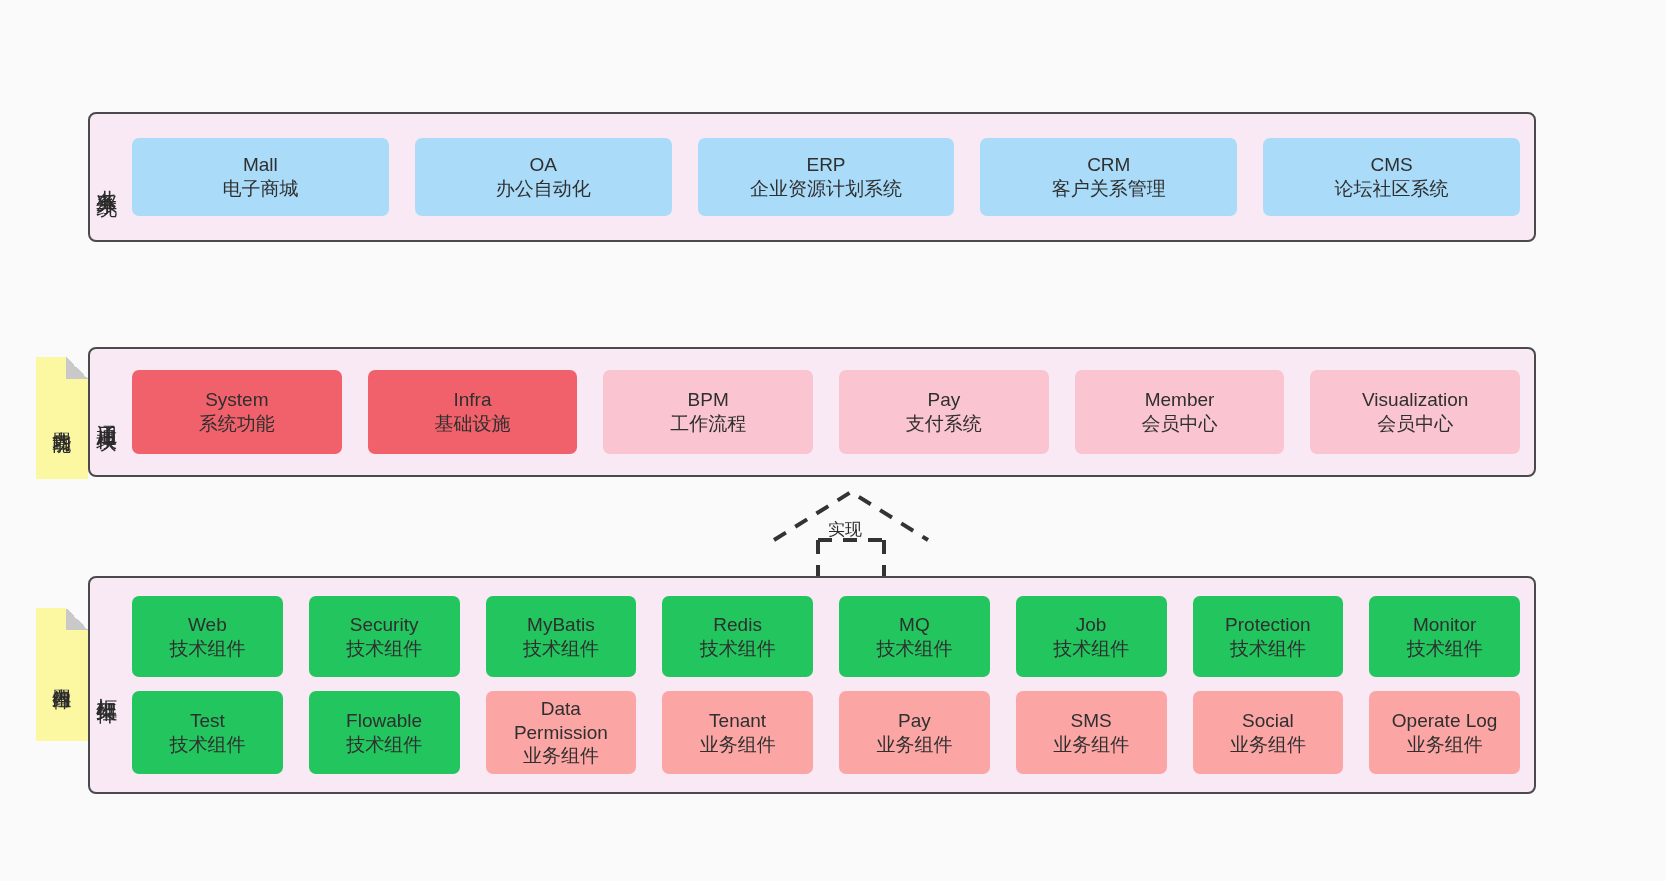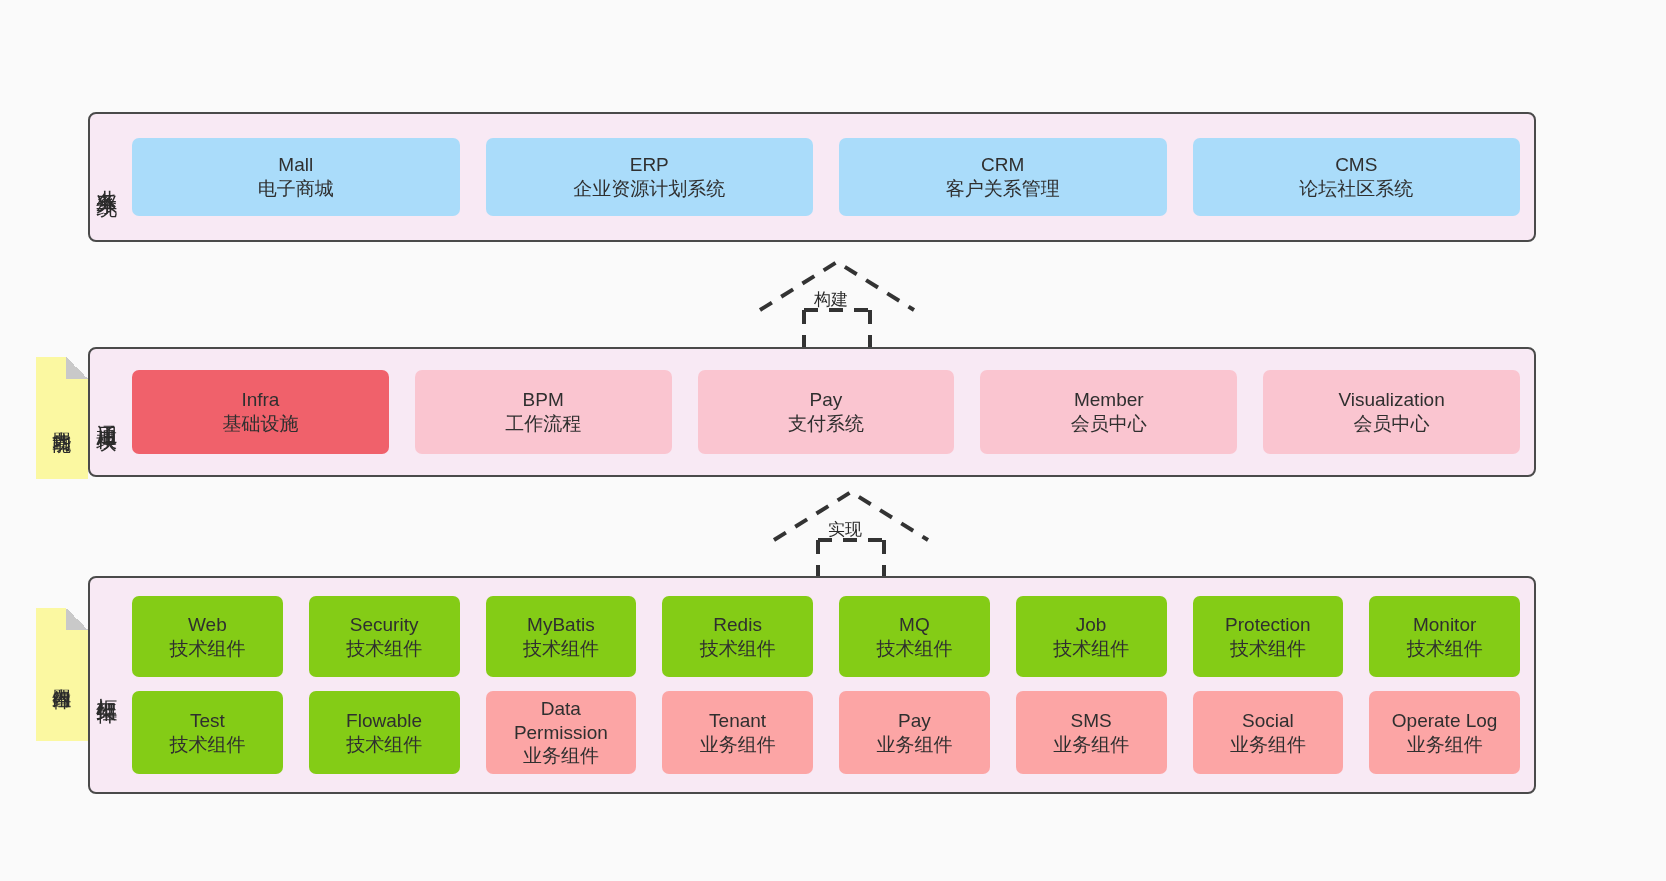--- a/index.html
+++ b/index.html
@@ -89,21 +89,21 @@
   
   #layer-modules { left: 88px; top: 347px; width: 1448px; height: 130px; }
   #layer-modules .cell-row { height: 84px; }
   #layer-modules .cell { background: #fac5d0; }
   #layer-modules .cell.accent { background: #f0616b; }
 
   
   #layer-framework { left: 88px; top: 576px; width: 1448px; height: 218px; }
   #layer-framework .layer-body { gap: 14px; padding-top: 18px; padding-bottom: 18px; }
   #layer-framework .cell-row { flex: 1 1 0; }
-  #layer-framework .cell.tech { background: #84cc16; }
+  #layer-framework .cell.tech { background: #22c55e; }
   #layer-framework .cell.biz  { background: #fca5a5; }
 
   
   .note {
     position: absolute;
     box-sizing: border-box;
     background: #fbf8a1;
     display: flex;
     align-items: center;
     justify-content: center;
@@ -154,51 +154,52 @@
 
   <div class="layer" id="layer-business">
     <div class="layer-title">业务系统</div>
     <div class="layer-body">
       <div class="cell-row">
         <div class="cell">
           <span class="cell-name">Mall</span>
           <span class="cell-sub">电子商城</span>
         </div>
         <div class="cell">
+          <span class="cell-name">OA</span>
+          <span class="cell-sub">办公自动化</span>
+        </div>
+        <div class="cell">
           <span class="cell-name">ERP</span>
           <span class="cell-sub">企业资源计划系统</span>
         </div>
         <div class="cell">
           <span class="cell-name">CRM</span>
           <span class="cell-sub">客户关系管理</span>
         </div>
         <div class="cell">
           <span class="cell-name">CMS</span>
           <span class="cell-sub">论坛社区系统</span>
         </div>
       </div>
     </div>
   </div>
 
-  <div class="connector" id="connector-build">
-    <svg width="170" height="92" viewBox="0 0 170 92" aria-hidden="true">
-      <path d="M 8 54 L 85 6 L 162 54" fill="none" stroke="#333333" stroke-width="4" stroke-dasharray="14 11" stroke-linecap="butt"></path>
-      <path d="M 52 54 L 118 54 M 52 54 L 52 92 M 118 54 L 118 92" fill="none" stroke="#333333" stroke-width="4" stroke-dasharray="14 11"></path>
-    </svg>
-    <span class="conn-label">构建</span>
-  </div>
 
   <div class="note" id="note-builtin-func">
     <span>内置功能</span>
   </div>
 
   <div class="layer" id="layer-modules">
     <div class="layer-title">通用模块</div>
     <div class="layer-body">
       <div class="cell-row">
+        <div class="cell accent">
+          <span class="cell-name">System</span>
+          <span class="cell-sub">系统功能</span>
+        </div>
         <div class="cell accent">
           <span class="cell-name">Infra</span>
           <span class="cell-sub">基础设施</span>
         </div>
         <div class="cell">
           <span class="cell-name">BPM</span>
           <span class="cell-sub">工作流程</span>
         </div>
         <div class="cell">
           <span class="cell-name">Pay</span>

